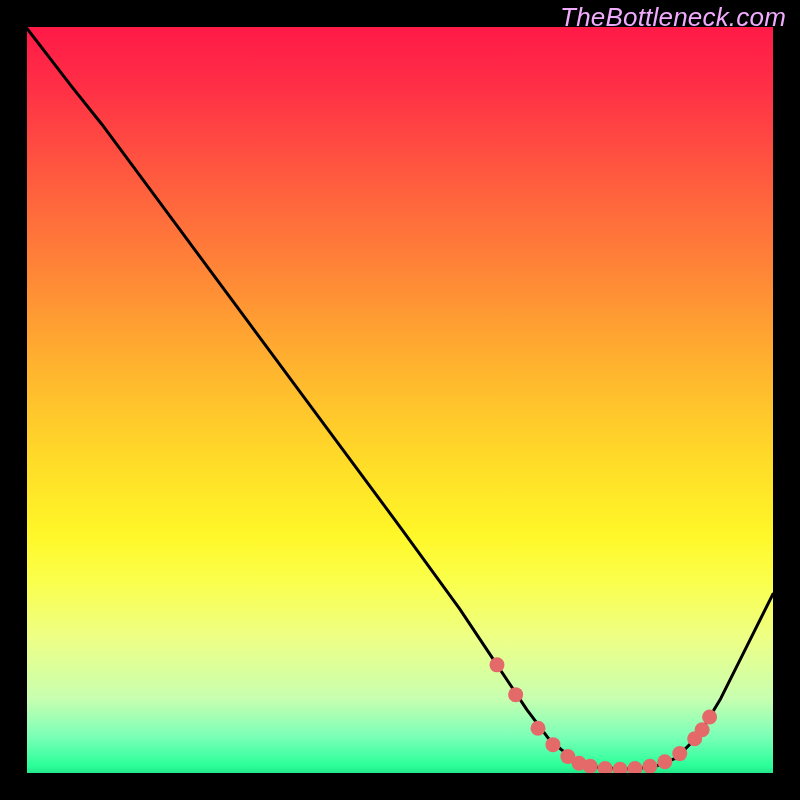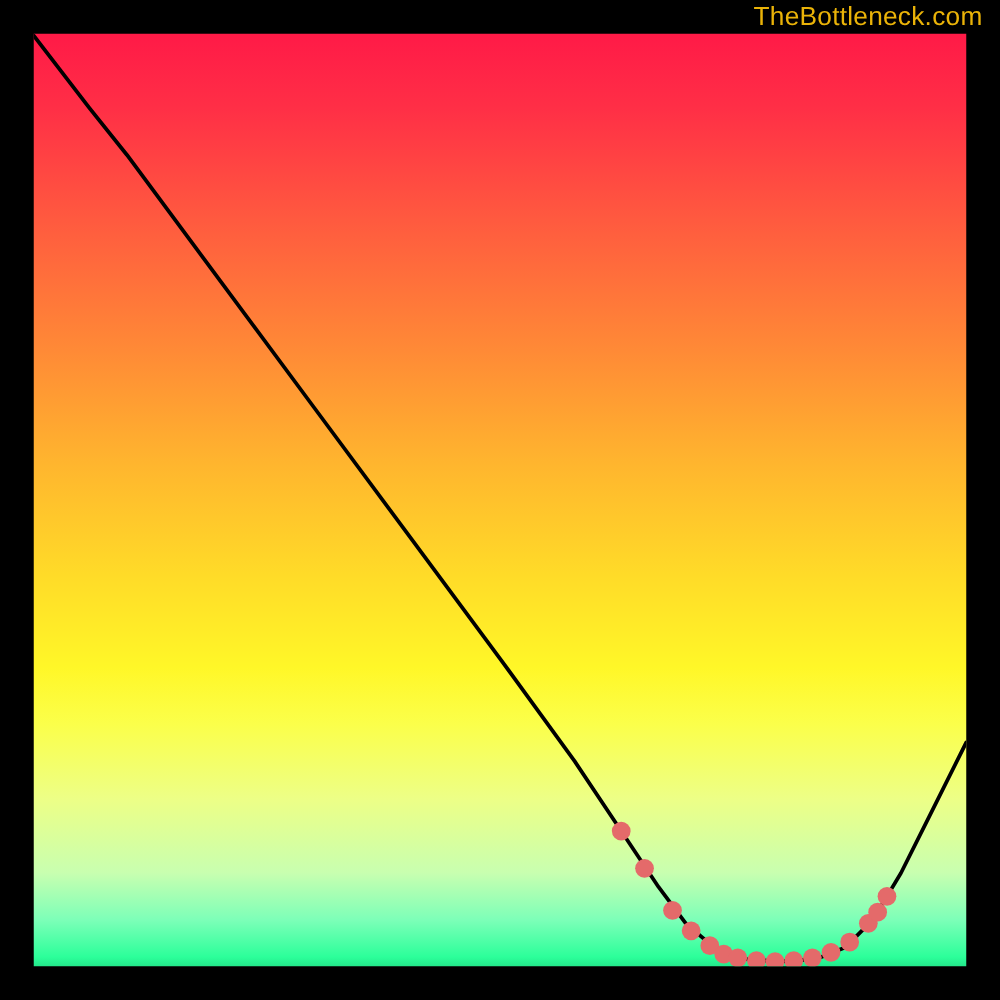--- a/index.html
+++ b/index.html
@@ -8,24 +8,25 @@
     height: 800px;
     background: #000;
     position: relative;
     font-family: Arial, Helvetica, sans-serif;
     overflow: hidden;
   }
   .attribution {
     position: absolute;
     top: 2px;
     right: 14px;
-    color: #eab308;
-    font-size: 21px;
+    color: #f0abfc;
+    font-size: 26px;
     font-weight: 400;
     letter-spacing: 0.2px;
+    font-style: italic;
   }
   .plot-frame {
     position: absolute;
     left: 27px;
     top: 27px;
     width: 746px;
     height: 746px;
     background: #000;
   }
   .gradient-bg {

